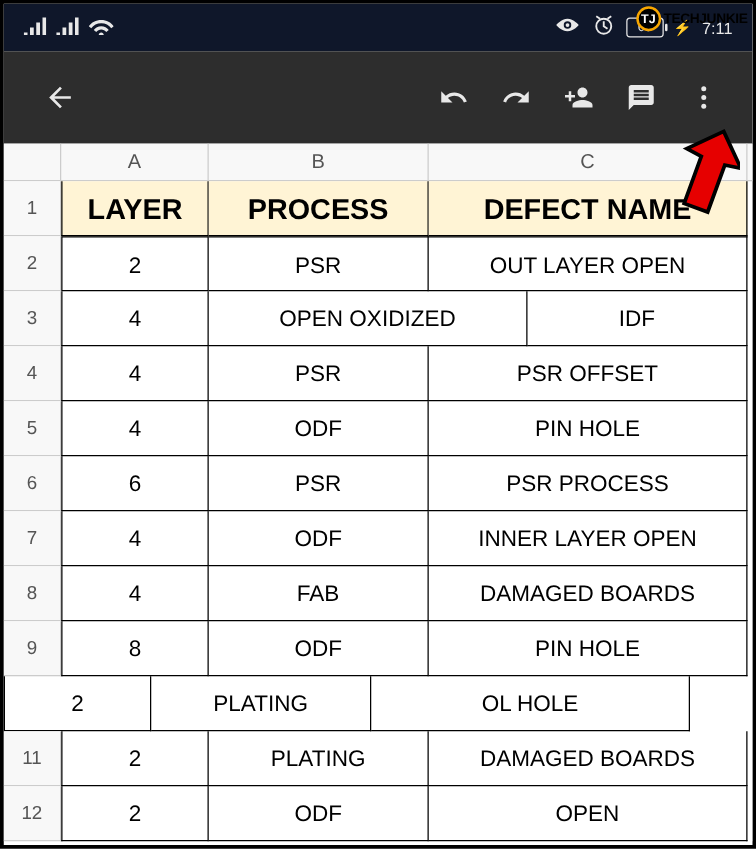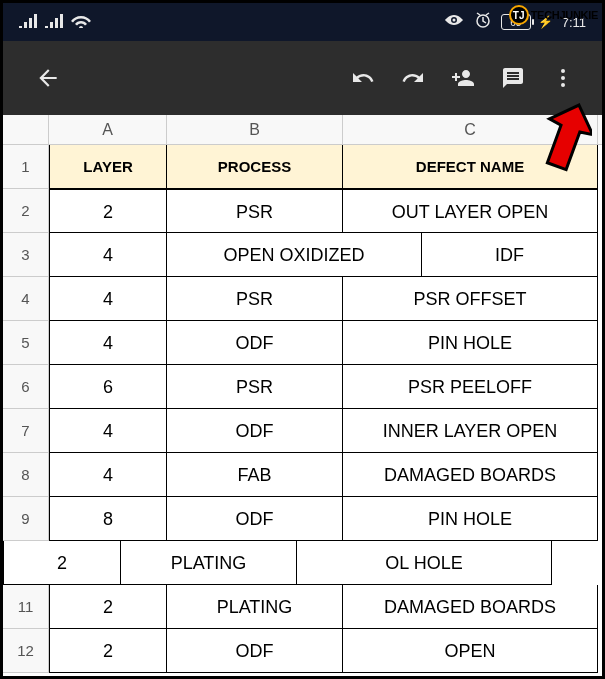--- a/index.html
+++ b/index.html
@@ -106,21 +106,21 @@
     border-bottom: 1.5px solid #000;
     text-align: center;
     font-size: 18px;
     line-height: 44px;
     overflow: hidden;
     white-space: nowrap;
   }
   .hdrcell {
     background: #fff4d5;
     font-weight: bold;
-    font-size: 15px;
+    font-size: 23px;
   }
   .row:first-child .cell { border-top: 1.5px solid #000; }
   .arrow {
     position: absolute;
     top: 95px;
     right: 10px;
     z-index: 40;
     pointer-events: none;
   }
 </style>
@@ -245,21 +245,21 @@
       <div class="row">
         <div class="rowhdr">5</div>
         <div class="cell colA" style="border-left:1.5px solid #000">4</div>
         <div class="cell colB">ODF</div>
         <div class="cell colC">PIN HOLE</div>
       </div>
       <div class="row">
         <div class="rowhdr">6</div>
         <div class="cell colA" style="border-left:1.5px solid #000">6</div>
         <div class="cell colB">PSR</div>
-        <div class="cell colC">PSR PEELOFF</div>
+        <div class="cell colC">PSR PROCESS</div>
       </div>
       <div class="row">
         <div class="rowhdr">7</div>
         <div class="cell colA" style="border-left:1.5px solid #000">4</div>
         <div class="cell colB">ODF</div>
         <div class="cell colC">INNER LAYER OPEN</div>
       </div>
       <div class="row">
         <div class="rowhdr">8</div>
         <div class="cell colA" style="border-left:1.5px solid #000">4</div>

